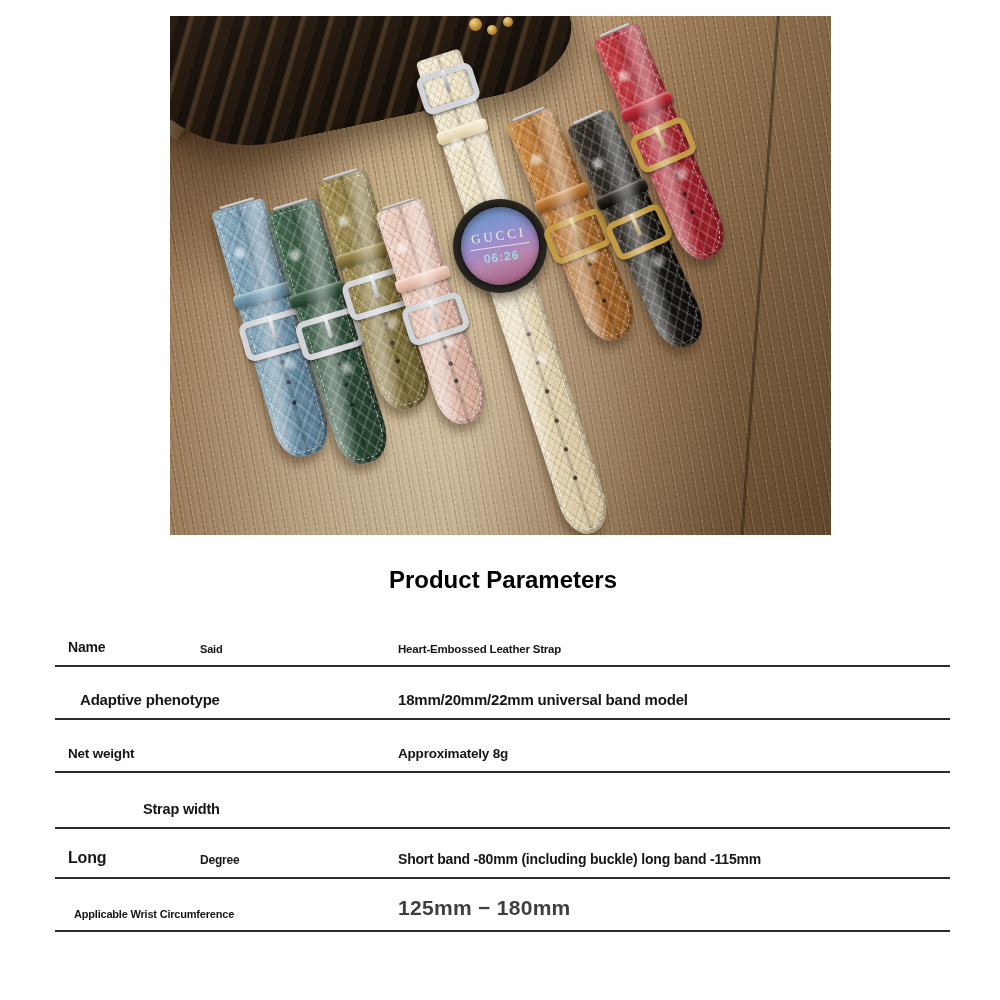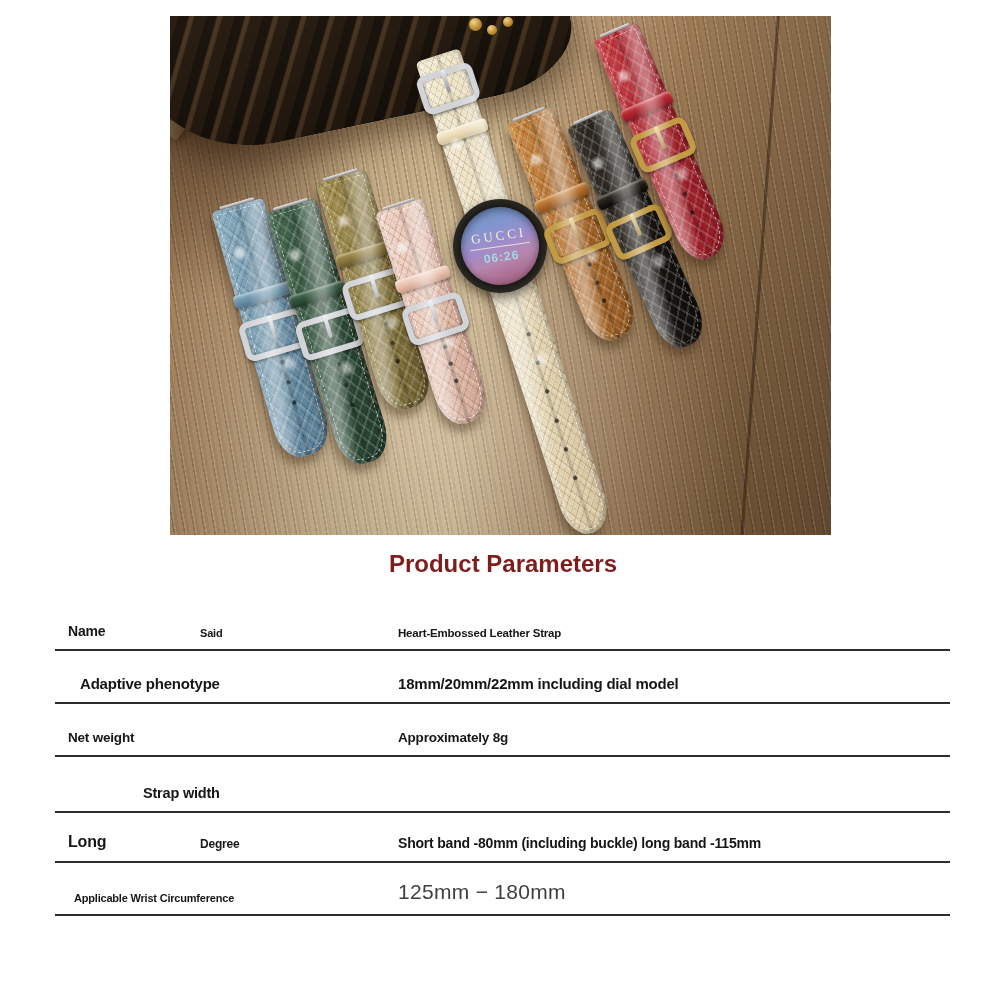--- a/index.html
+++ b/index.html
@@ -69,37 +69,37 @@
     box-shadow:0 5px 12px rgba(30,18,8,0.55);display:flex;align-items:center;justify-content:center;}
   .watch-face{width:78px;height:78px;border-radius:50%;display:flex;flex-direction:column;
     align-items:center;justify-content:center;transform:rotate(-8deg);
     box-shadow:inset 0 2px 8px rgba(0,0,0,0.45);
     background:linear-gradient(168deg,#6d93c6 0%,#8495ce 28%,#a18cc9 48%,#b786ae 66%,#a9688b 88%,#8d5572 100%);}
   .brand{font-family:"Liberation Serif",serif;color:#f2ecdc;font-size:13px;letter-spacing:3px;
     border-bottom:1px solid rgba(245,240,225,0.85);padding:0 2px 2px;}
   .time{color:#9fd9ea;font-size:12px;font-weight:700;margin-top:3px;letter-spacing:1px;}
 
   
-  h1{font-size:24px;line-height:30px;margin:14px 0 0;text-align:center;font-weight:700;color:#7f1d1d;padding-left:6px;}
+  h1{font-size:24px;line-height:30px;margin:30px 0 0;text-align:center;font-weight:700;color:#000000;padding-left:6px;}
   .params{margin:19px 50px 0 55px;}
   .row{display:flex;align-items:flex-end;height:53px;
     box-sizing:border-box;border-bottom:2px solid #2c2c2c;padding:0 6px 10px 13px;}
   .cell-l{position:relative;min-width:330px;display:flex;align-items:baseline;}
   .l1{font-weight:700;letter-spacing:-0.2px;white-space:nowrap;}
   .l2{position:absolute;left:132px;bottom:0;font-weight:700;letter-spacing:-0.2px;white-space:nowrap;}
   .val{font-weight:700;letter-spacing:-0.2px;white-space:nowrap;text-align:right;}
   .r1 .l1{font-size:14px}.r1 .l2{font-size:11px}.r1 .val{font-size:11.5px}
   .r2 .l1{font-size:15px;margin-left:12px}.r2 .val{font-size:15px}
   .r3 .l1{font-size:11px}.r3 .l2{font-size:15px}.r3 .val{font-size:11.5px}
   .r4 .l1{font-size:13.5px}.r4 .val{font-size:13.5px}
   .r5{height:56px}.r5 .l1{font-size:14.5px;margin-left:75px}
   .r5 .val{font-size:21px;font-weight:400;color:#3f3f3f;letter-spacing:0.3px}
   .r6{height:50px}.r6 .l1{font-size:16px}.r6 .l2{font-size:12px}.r6 .val{font-size:14px}
   .r7 .l1{font-size:11px;margin-left:6px}
-  .r7 .val{font-size:21px;font-weight:400;color:#3f3f3f;letter-spacing:0.3px}
+  .r7 .val{font-size:21px;font-weight:700;color:#3f3f3f;letter-spacing:0.3px}
 </style>
 </head>
 <body>
 
 <div class="photo">
   <div class="table-edge"></div>
   <div class="plank-seam"></div>
   <div class="bag-shadow"></div>
   <div class="bag"></div>
   <div class="gold-dot" style="left:299px;top:2px;width:13px;height:13px;"></div>
@@ -236,21 +236,21 @@
       <span class="l1">Name</span>
       <span class="l2">Said</span>
     </div>
     <div class="val">Heart-Embossed Leather Strap</div>
   </div>
   <div class="row r2">
     <div class="cell-l">
       <span class="l1">Adaptive phenotype</span>
       <span class="l2"></span>
     </div>
-    <div class="val">18mm/20mm/22mm including dial model</div>
+    <div class="val">18mm/20mm/22mm universal band model</div>
   </div>
   <div class="row r4">
     <div class="cell-l">
       <span class="l1">Net weight</span>
       <span class="l2"></span>
     </div>
     <div class="val">Approximately 8g</div>
   </div>
   <div class="row r5">
     <div class="cell-l">

